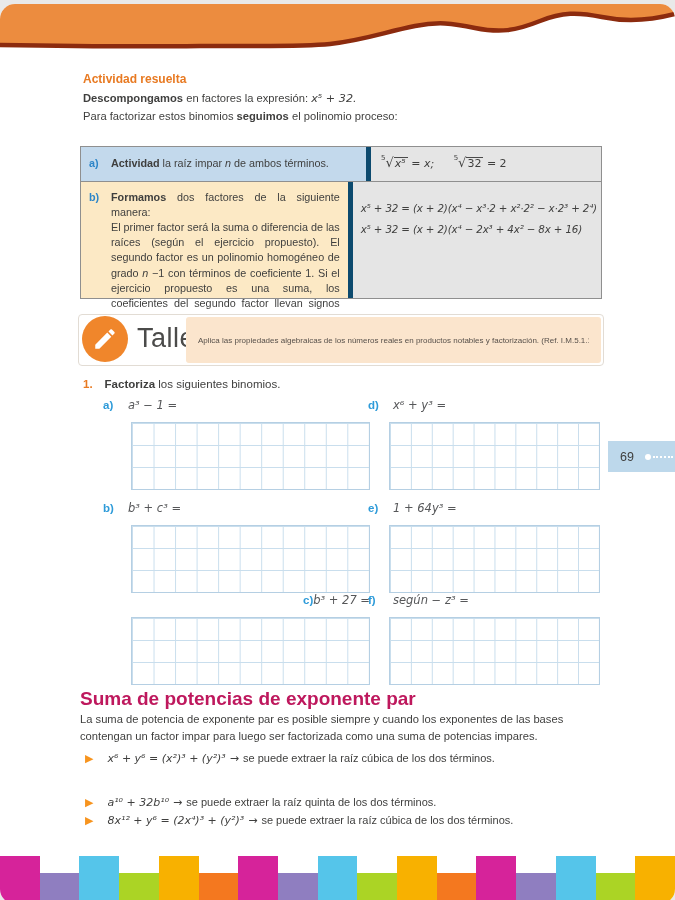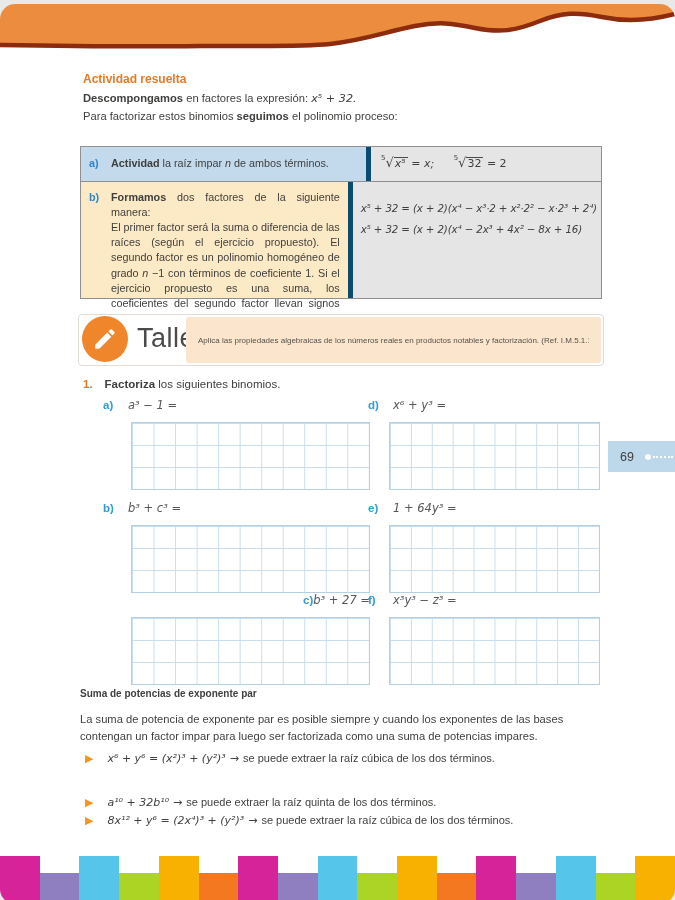--- a/index.html
+++ b/index.html
@@ -64,21 +64,21 @@
   .pos-b{left:103px;top:497px;} .pos-e{left:368px;top:497px;}
   .pos-c{left:103px;top:589px;text-align:right;} .pos-f{left:368px;top:589px;}
 
   
   .tab69{position:absolute;left:608px;top:437px;width:67px;height:31px;background:#bdd8eb;display:flex;align-items:center;}
   .tab-num{font-size:12.5px;color:#3f3f3e;margin-left:12px;}
   .tab-dot{width:6px;height:6px;border-radius:50%;background:#fff;margin-left:11px;}
   .tab-leader{flex:1;border-top:2px dotted #fff;margin:0 2px 0 2px;}
 
   
-  .sec-head{position:absolute;left:80px;top:684px;font-size:10px;font-weight:bold;color:#404040;}
+  .sec-head{position:absolute;left:80px;top:684px;font-size:19px;font-weight:bold;color:#be185d;}
   .sec-par{position:absolute;left:80px;top:707px;width:524px;font-size:11.2px;line-height:1.5;}
   .bullet{position:absolute;left:85px;font-size:11px;white-space:nowrap;}
   .b1{top:748px;} .b2{top:792px;} .b3{top:810px;}
   .tri{color:#f7941e;font-size:11px;margin-right:14px;font-family:"DejaVu Sans",sans-serif;}
   .bullet .bmath{font-style:italic;}
   .barrow{margin:0 4px;font-family:"DejaVu Sans",sans-serif;}
 
   
   .bars{position:absolute;left:0;right:0;bottom:0;height:48px;display:flex;align-items:flex-end;}
   .bar{flex:1;}
@@ -156,21 +156,21 @@
   </div>
   <div class="ex-item pos-e">
     <span class="ex-label">e)</span><span class="ex-expr math">1 + 64y³ =</span>
     <div class="grid grid-r"></div>
   </div>
   <div class="ex-item pos-c">
     <span class="ex-label">c)</span><span class="ex-expr math">b³ + 27 =</span>
     <div class="grid grid-l"></div>
   </div>
   <div class="ex-item pos-f">
-    <span class="ex-label">f)</span><span class="ex-expr math">x³y³ − z³ =</span>
+    <span class="ex-label">f)</span><span class="ex-expr math">según − z³ =</span>
     <div class="grid grid-r"></div>
   </div>
 
   <div class="tab69">
     <span class="tab-num">69</span>
     <span class="tab-dot"></span>
     <span class="tab-leader"></span>
   </div>
 
   <div class="sec-head">Suma de potencias de exponente par</div>

